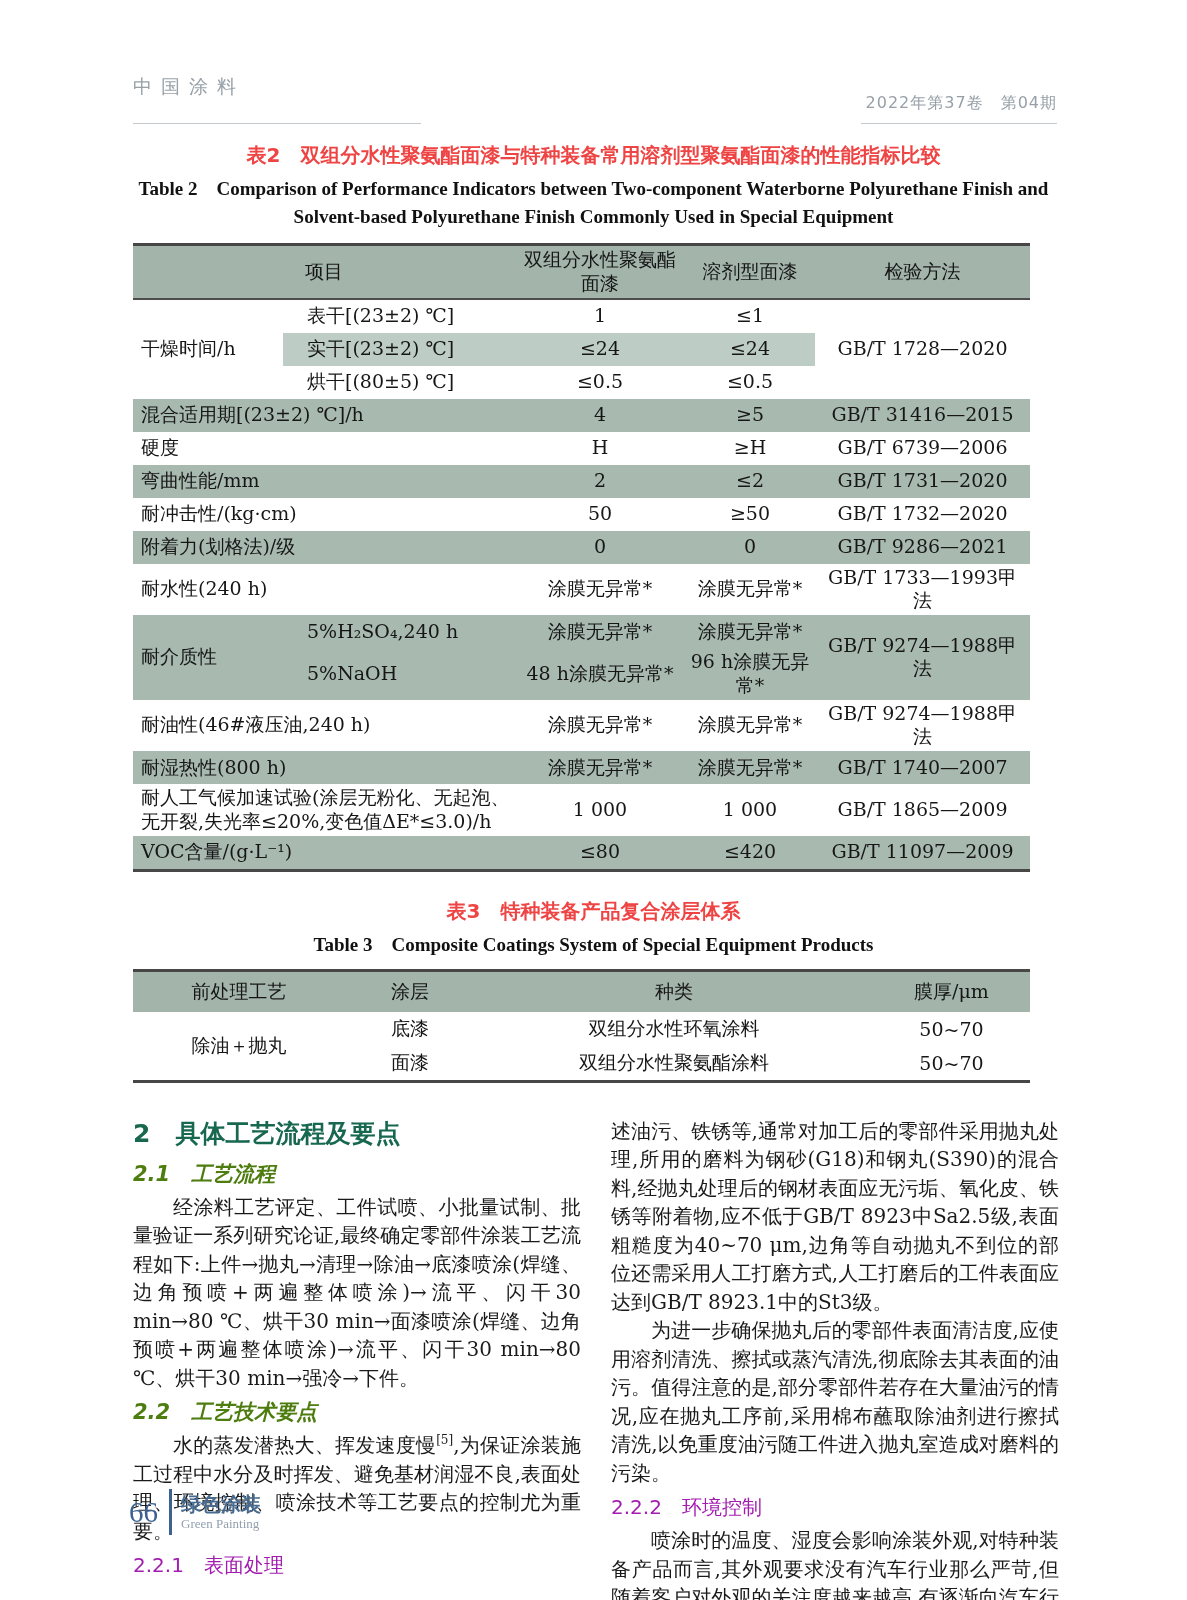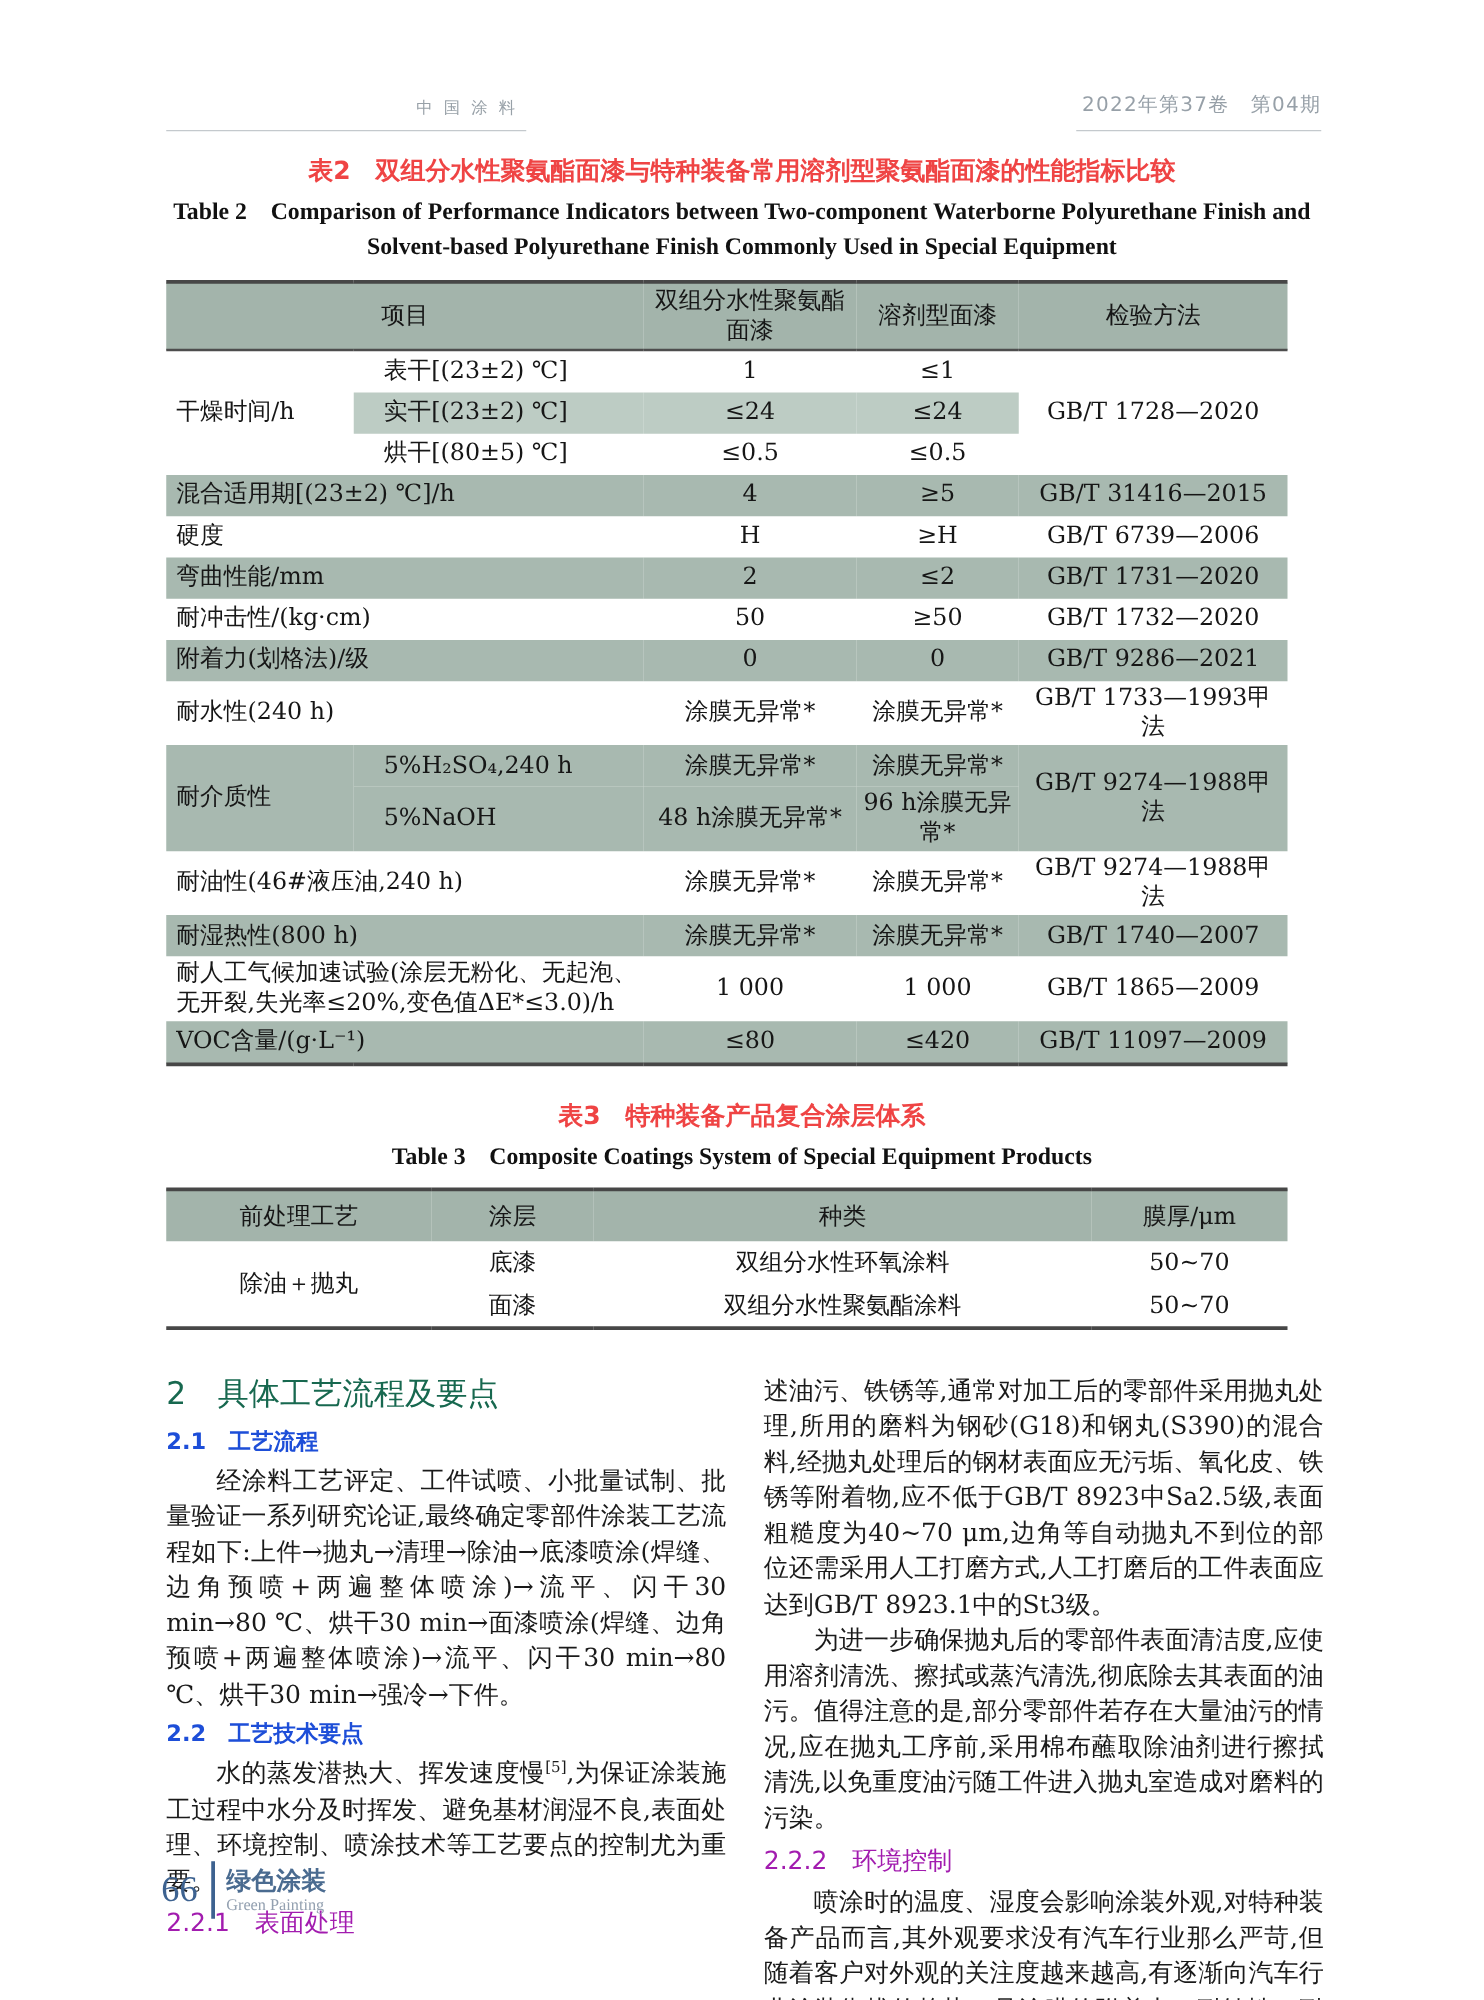--- a/index.html
+++ b/index.html
@@ -5,22 +5,22 @@
   html,body{margin:0;padding:0;}
   body{
     width:1187px;height:1600px;background:#ffffff;position:relative;overflow:hidden;
     font-family:"DejaVu Serif","Liberation Serif",serif;color:#1c1c1c;
   }
   .page{position:absolute;inset:0;}
   
   .phead{display:flex;justify-content:space-between;align-items:flex-end;
          padding:74px 130px 0 133px;}
   .phead .jname{font-family:"DejaVu Sans","Liberation Sans",sans-serif;
-        font-size:13px;color:#98a1a8;letter-spacing:9px;
-        width:288px;border-bottom:1px solid #c4c9cd;padding-bottom:9px;text-align:right;}
+        font-size:19px;color:#98a1a8;letter-spacing:9px;
+        width:288px;border-bottom:1px solid #c4c9cd;padding-bottom:23px;}
   .phead .jissue{font-family:"DejaVu Sans","Liberation Sans",sans-serif;
         font-size:16px;color:#97a0a8;letter-spacing:1px;text-align:right;
         width:196px;border-bottom:1px solid #c4c9cd;padding-bottom:9px;}
   
   .capzh{font-family:"DejaVu Sans","Liberation Sans",sans-serif;font-weight:bold;
          font-size:20px;text-align:center;margin:18px 133px 6px 133px;color:#ef4444;}
   .capen{font-family:Liberation Serif, serif;font-weight:bold;
          font-size:19px;text-align:center;margin:0 133px;line-height:28px;color:#111;}
   
   table{border-collapse:collapse;table-layout:fixed;margin-left:133px;
@@ -40,23 +40,23 @@
   .t3{width:897px;margin-top:10px;border-top:3px solid #474747;border-bottom:3px solid #474747;}
   .t3 col.c1{width:212px}.t3 col.c2{width:130px}.t3 col.c3{width:398px}.t3 col.c4{width:157px}
   .t3 th,.t3 td{font-weight:normal;text-align:center;vertical-align:middle;height:30px;padding:2px 4px;}
   .t3 thead th{background:#a3b4ab;height:36px;}
   
   .cols{display:flex;gap:30px;margin:34px 0 0 133px;width:926px;}
   .col{width:448px;}
   .col p{margin:0;font-size:20px;line-height:28.5px;text-align:justify;color:#1a1a1a;}
   .col p.ind{text-indent:2em;}
   h2.sec{font-family:"DejaVu Sans","Liberation Sans",sans-serif;font-size:25px;
-         color:#17684f;margin:0 0 10px 0;font-weight:normal;}
-  h3.sec{font-family:"DejaVu Sans","Liberation Sans",sans-serif;font-size:18px;
-         color:#1d4ed8;margin:6px 0 5px 0;font-weight:bold;}
+         color:#17684f;margin:0 0 10px 0;font-weight:bold;}
+  h3.sec{font-family:"DejaVu Sans","Liberation Sans",sans-serif;font-size:21px;
+         color:#4d7c0f;margin:6px 0 5px 0;font-weight:bold;font-style:italic;}
   h4.sec{font-family:"DejaVu Sans","Liberation Sans",sans-serif;font-size:20px;
          color:#a21caf;margin:7px 0 5px 0;font-weight:normal;}
   sup{font-size:12px;line-height:0;}
   
   .pfoot{position:absolute;left:129px;top:1489px;display:flex;align-items:center;}
   .pfoot .num{font-family:"Liberation Serif","DejaVu Serif",serif;font-size:29px;
         color:#3d6290;margin-right:11px;}
   .pfoot .bar{width:3px;height:46px;background:#3d6290;margin-right:9px;}
   .pfoot .tzh{font-family:"DejaVu Sans","Liberation Sans",sans-serif;font-weight:bold;
         font-size:20px;color:#4a6b90;line-height:24px;}

